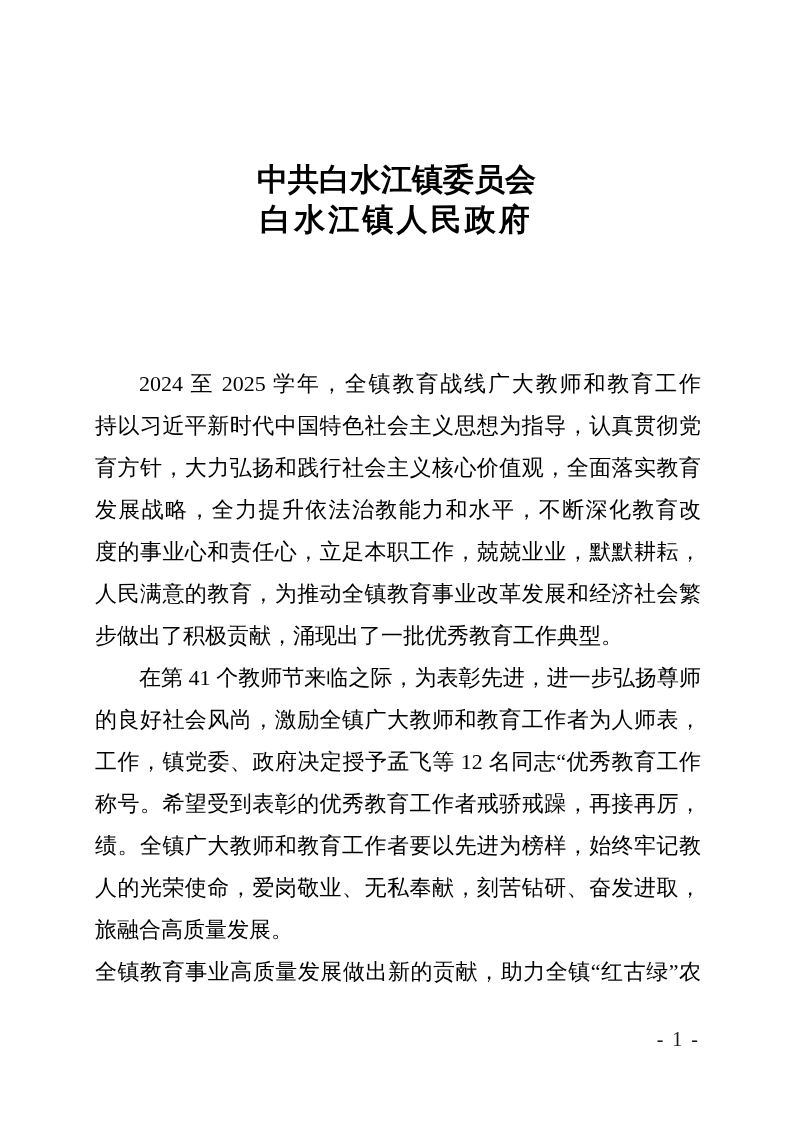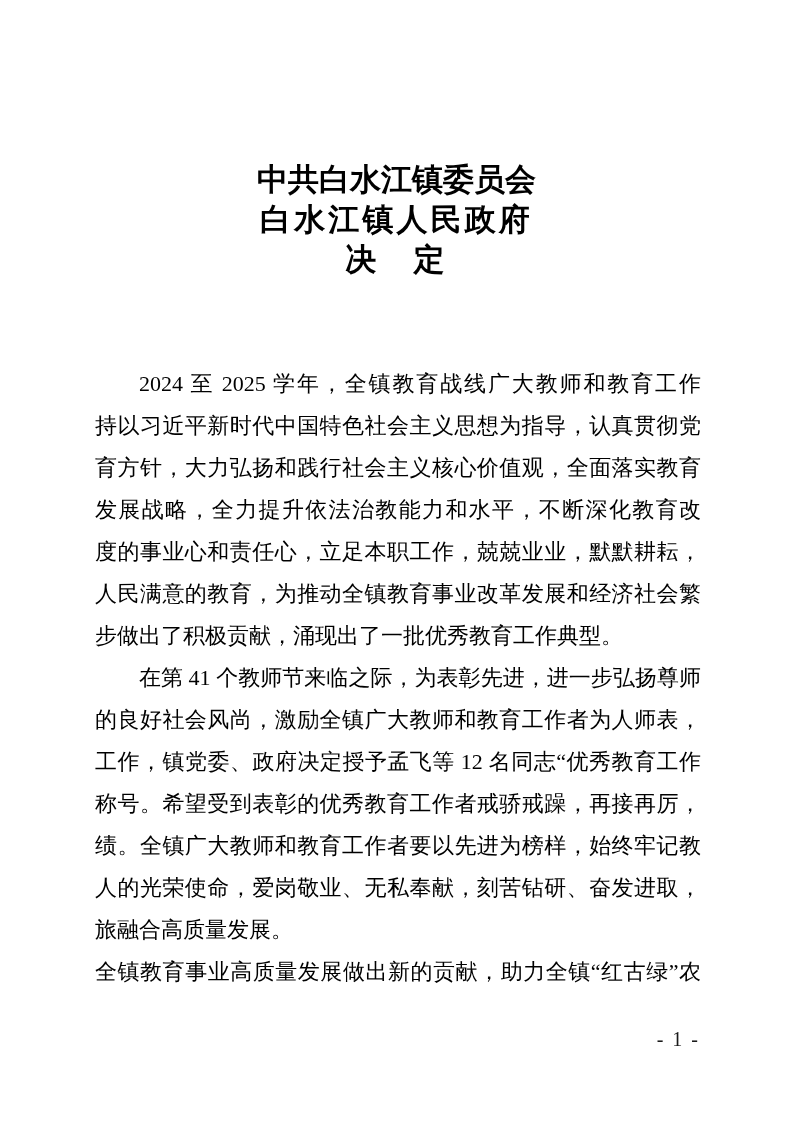--- a/index.html
+++ b/index.html
@@ -63,21 +63,20 @@
   }
 </style>
 </head>
 <body>
 
 <div class="page">
 
   <div class="title-block">
     <div class="title-line">中共白水江镇委员会</div>
     <div class="title-line spaced">白水江镇人民政府</div>
-    <div class="title-line spaced">决　定</div>
   </div>
 
   <div class="body-block">
     <div class="body-line para-start">2024 至 2025 学年，全镇教育战线广大教师和教育工作者，坚</div>
     <div class="body-line">持以习近平新时代中国特色社会主义思想为指导，认真贯彻党的教</div>
     <div class="body-line">育方针，大力弘扬和践行社会主义核心价值观，全面落实教育优先</div>
     <div class="body-line">发展战略，全力提升依法治教能力和水平，不断深化教育改革，以高</div>
     <div class="body-line">度的事业心和责任心，立足本职工作，兢兢业业，默默耕耘，努力办</div>
     <div class="body-line">人民满意的教育，为推动全镇教育事业改革发展和经济社会繁荣进</div>
     <div class="body-line para-end">步做出了积极贡献，涌现出了一批优秀教育工作典型。</div>

